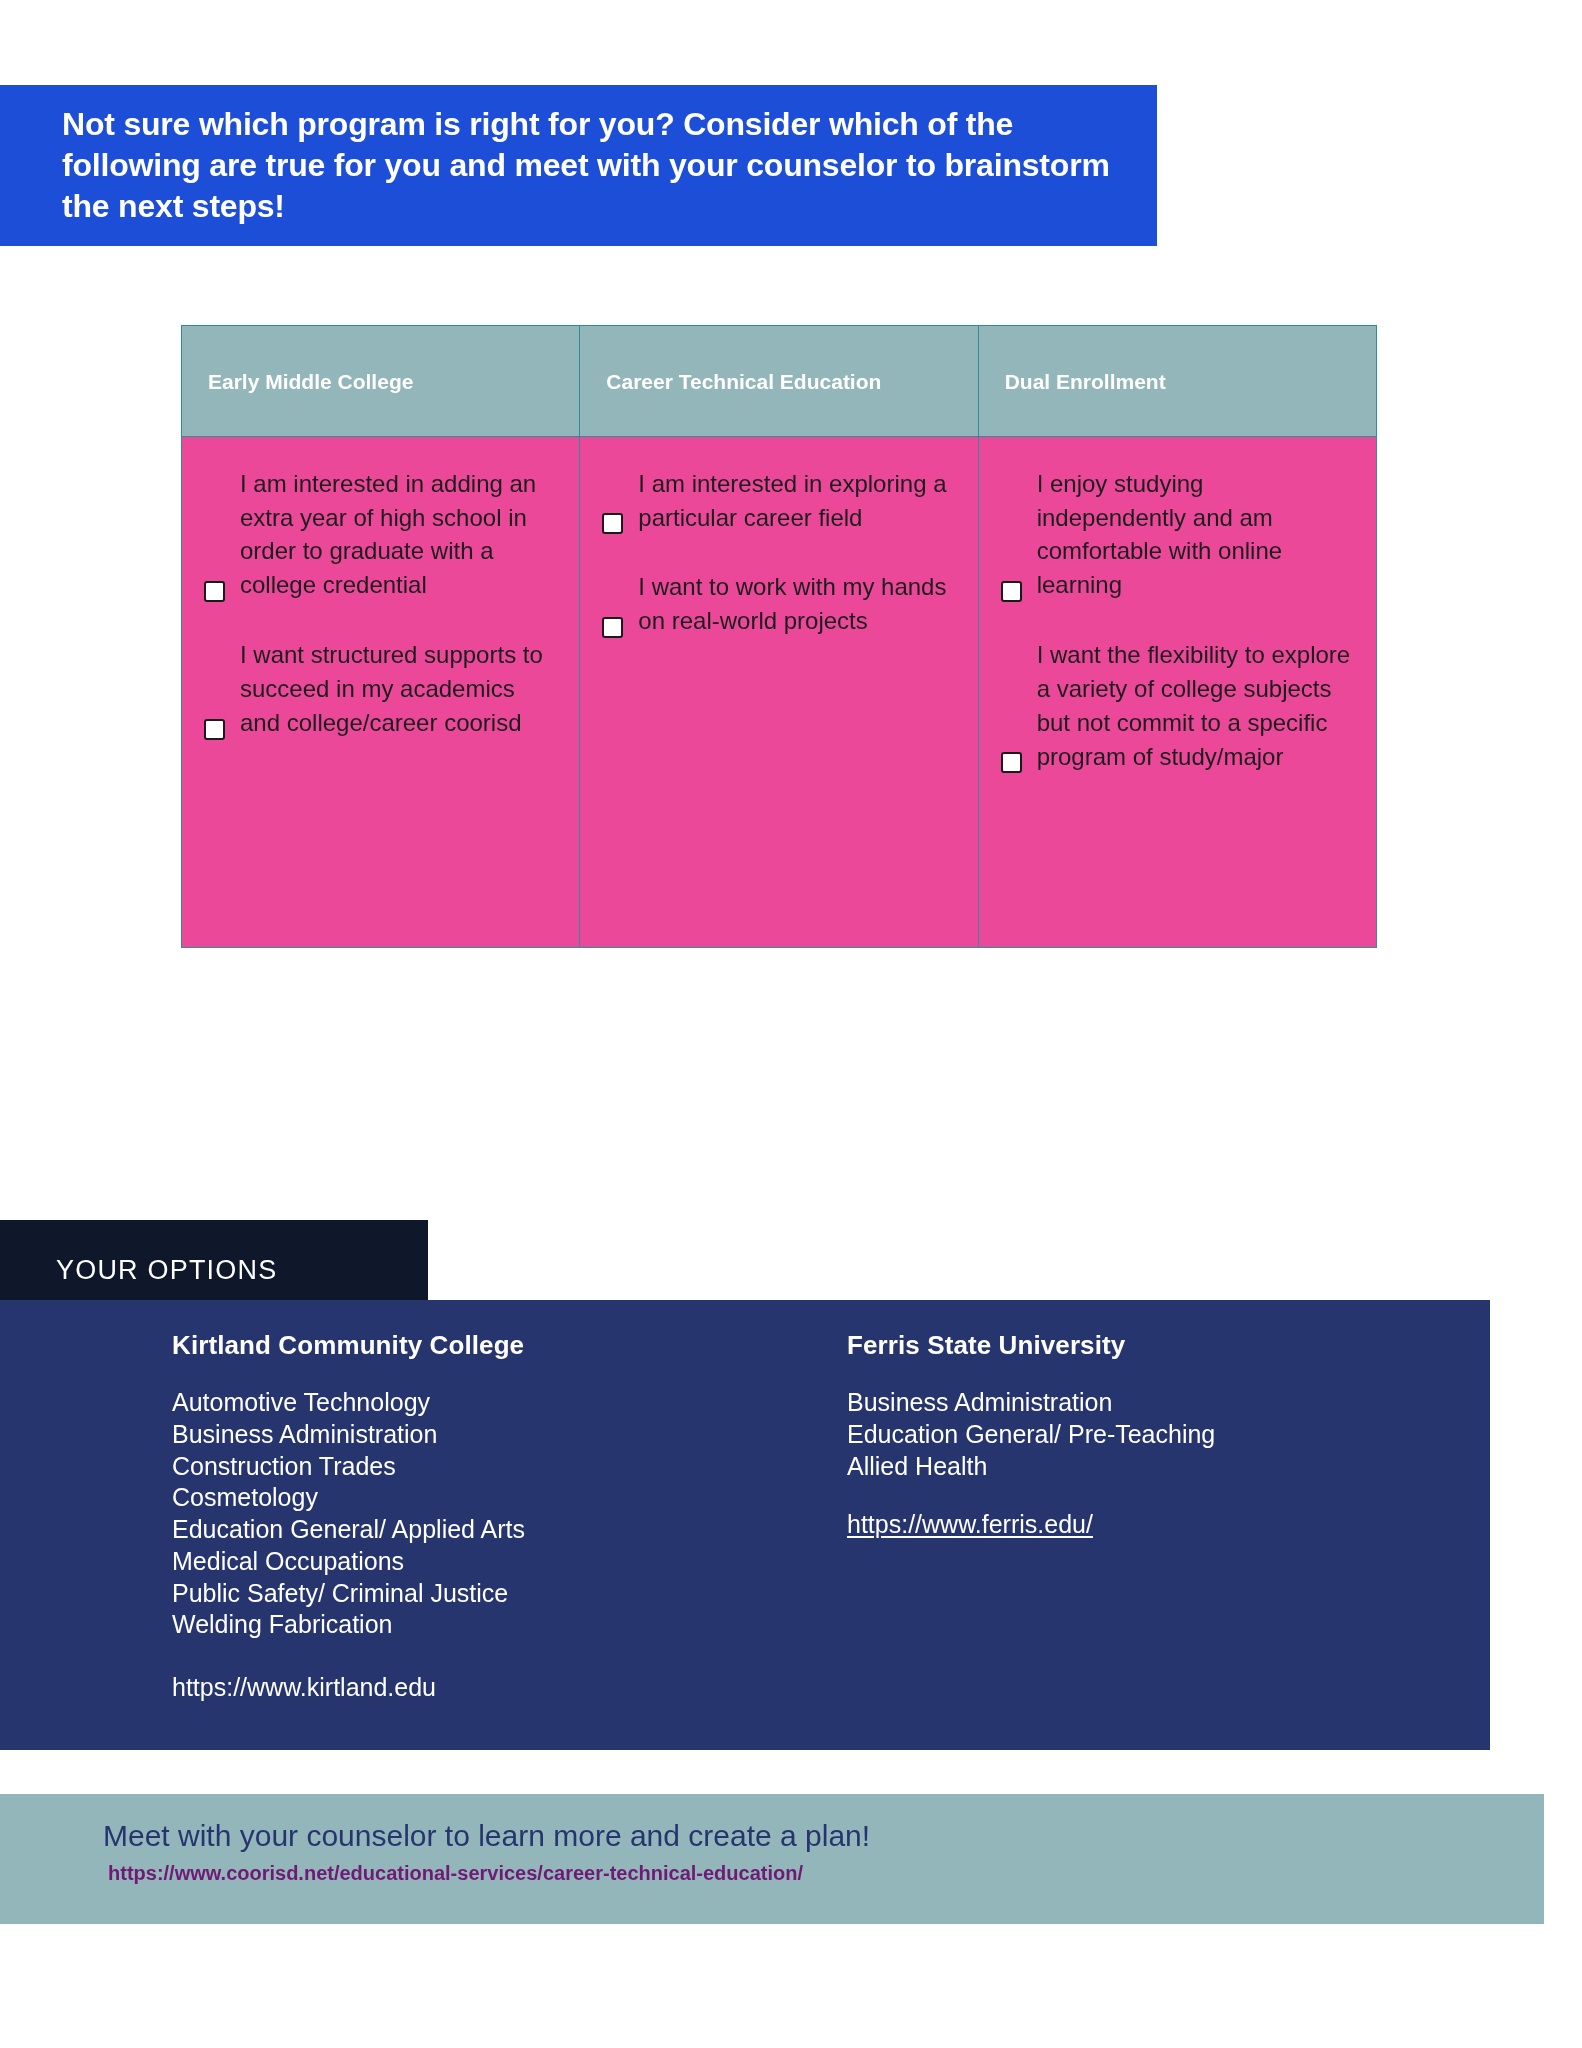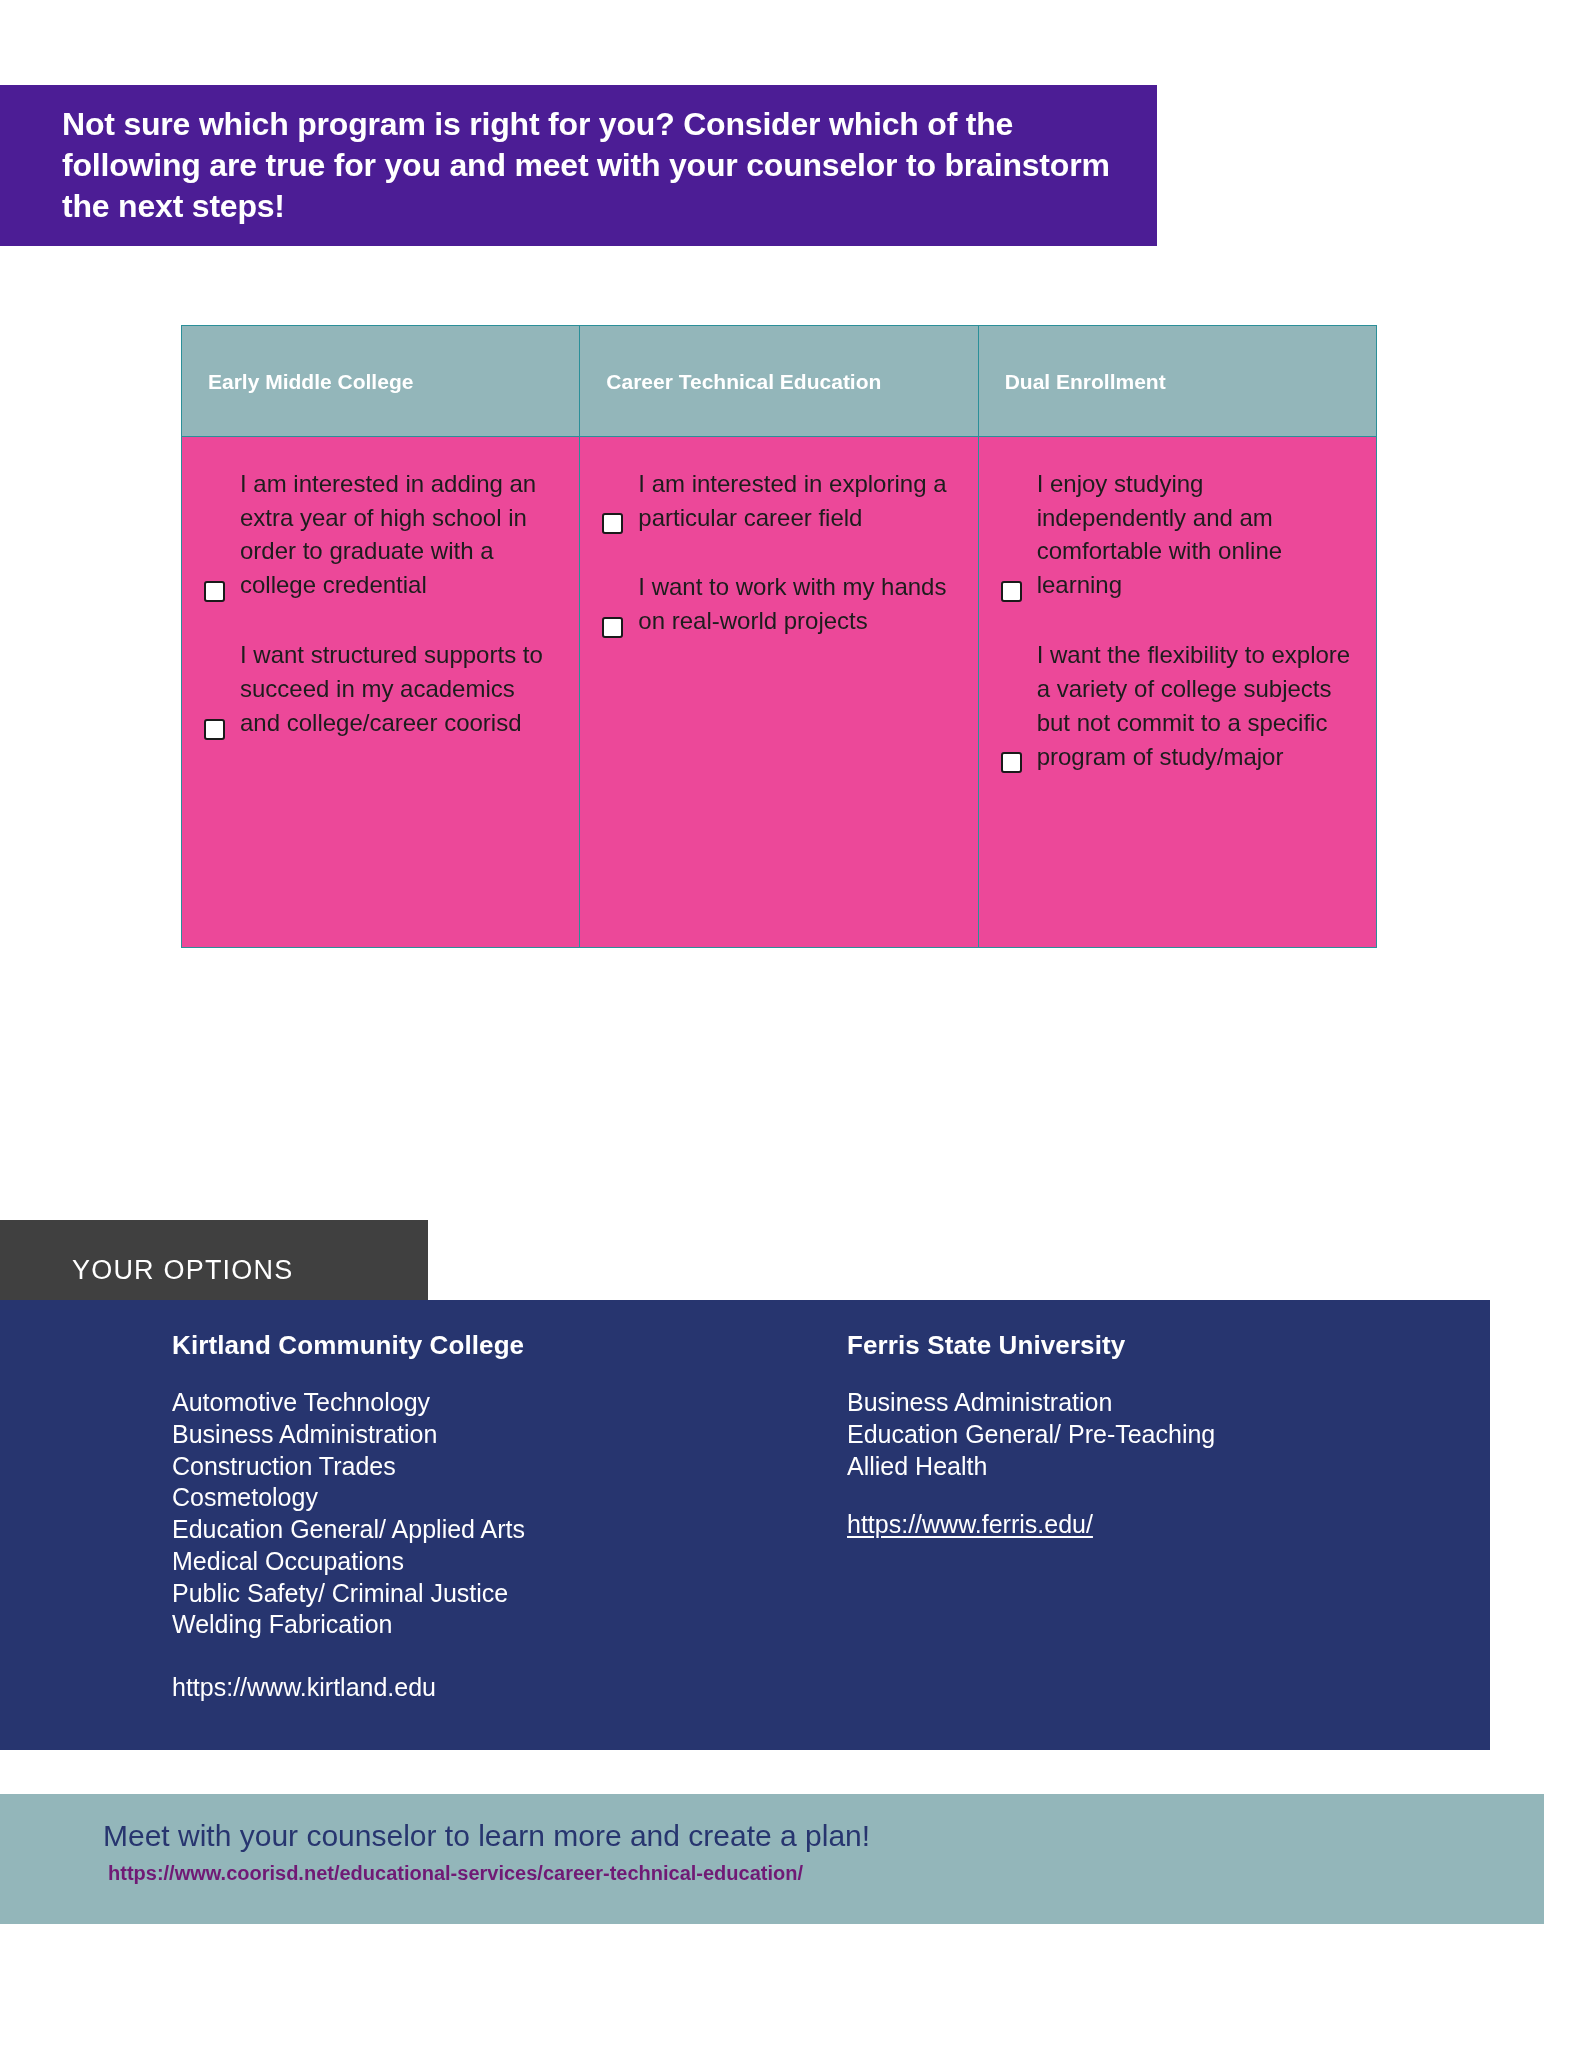--- a/index.html
+++ b/index.html
@@ -15,21 +15,21 @@
     overflow: hidden;
   }
 
   
   .intro-banner {
     position: absolute;
     left: 0;
     top: 85px;
     width: 1157px;
     height: 161px;
-    background: #4c1d95;
+    background: #1d4ed8;
     box-sizing: border-box;
     padding: 18px 40px 18px 62px;
     display: flex;
     align-items: center;
   }
   .intro-banner .intro-text {
     color: #ffffff;
     font-size: 32px;
     font-weight: bold;
     line-height: 1.28;
@@ -102,25 +102,25 @@
     font-weight: 400;
   }
 
   
   .options-tab {
     position: absolute;
     left: 0;
     top: 1220px;
     width: 428px;
     height: 100px;
-    background: #404040;
+    background: #0f172a;
     display: flex;
     align-items: center;
     box-sizing: border-box;
-    padding-left: 72px;
+    padding-left: 56px;
   }
   .options-tab .tab-label {
     color: #ffffff;
     font-size: 27px;
     letter-spacing: 1.2px;
     font-weight: 400;
   }
 
   
   .options-panel {

